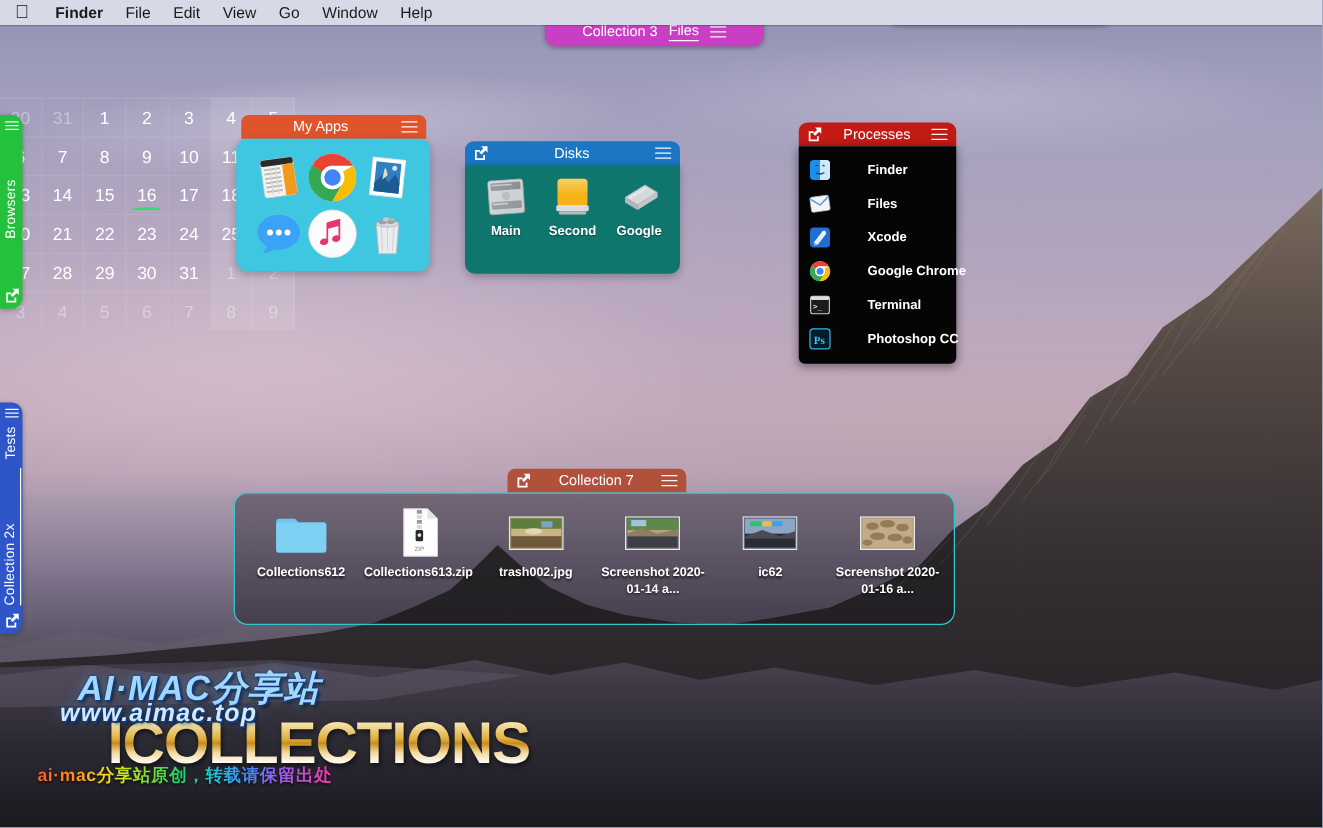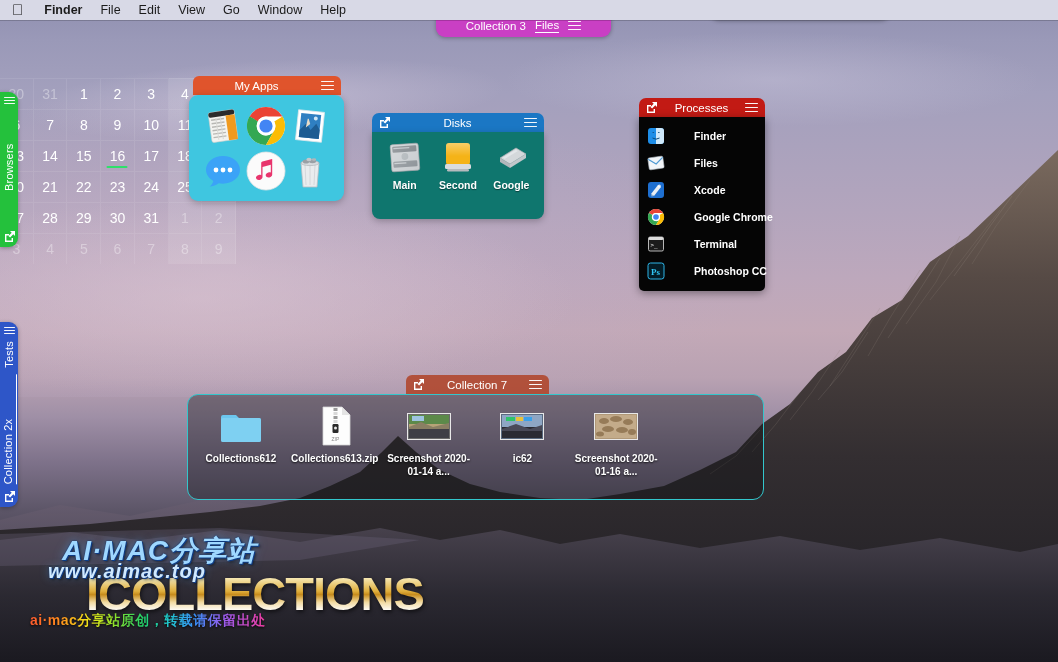--- a/index.html
+++ b/index.html
@@ -147,21 +147,21 @@
     height:19px; display:flex; align-items:center;
     color:#fff; font-size:11.5px; font-weight:500;
     position:relative;
   }
   .panel-title .ttl { flex:1; text-align:center; }
   .panel-title .detach { margin-left:6px; }
   .panel-title .hamb { margin-right:7px; }
   .panel-body { position:relative; }
 
   
-  #panel-myapps { left:148px; top:76px; width:196px;padding-left:41px; }
+  #panel-myapps { left:148px; top:92px; width:196px;padding-left:41px; }
   #panel-myapps .panel-title {
     width:148px; margin:0 auto; background:#e0542c;
     border-radius:6px 6px 0 0;
   }
   #panel-myapps .panel-body {
     background:#3fc6e0; border-radius:9px;
     height:106px; padding:8px 12px;
     box-shadow: 0 2px 7px rgba(0,0,0,.25);
   }
   .apps-grid {
@@ -725,20 +725,33 @@
               <rect x="21.5" y="12" width="4" height="3" fill="#9a9a9a"></rect>
               <rect x="21.5" y="16" width="4" height="3" fill="#d8d8d8"></rect>
               <rect x="20.5" y="20" width="6" height="9" rx="1.2" fill="#2a2a2a"></rect>
               <circle cx="23.5" cy="24" r="1.5" fill="#e8e8e8"></circle>
               <text x="19.5" y="36.5" font-family="Liberation Sans, sans-serif" font-size="5" fill="#8a8a8a">ZIP</text>
             </svg>
           </div>
           <div class="file-label">Collections613.zip</div>
         </div>
 
+        <div class="file-cell">
+          <div class="file-ico" style="display:flex;align-items:center;justify-content:center;">
+            <svg width="44" height="27" viewBox="0 0 44 27">
+              <rect x="0.5" y="0.5" width="43" height="26" fill="#9c8a64" stroke="#e8e8e8" stroke-width="1"></rect>
+              <rect x="2" y="2" width="40" height="8" fill="#5c7f3f"></rect>
+              <rect x="2" y="10" width="40" height="6" fill="#c9b57f"></rect>
+              <rect x="2" y="16" width="40" height="9" fill="#6e5a3a"></rect>
+              <ellipse cx="20" cy="12" rx="7" ry="2.5" fill="#e0d5b4"></ellipse>
+              <rect x="26" y="4" width="9" height="5" fill="#7da3c4"></rect>
+            </svg>
+          </div>
+          <div class="file-label">trash002.jpg</div>
+        </div>
 
         <div class="file-cell">
           <div class="file-ico" style="display:flex;align-items:center;justify-content:center;">
             <svg width="44" height="27" viewBox="0 0 44 27">
               <rect x="0.5" y="0.5" width="43" height="26" fill="#6a6a6a" stroke="#e8e8e8" stroke-width="1"></rect>
               <rect x="2" y="2" width="40" height="9" fill="#5c8a4a"></rect>
               <rect x="2" y="11" width="40" height="5" fill="#b6a377"></rect>
               <rect x="2" y="16" width="40" height="9" fill="#3e3e46"></rect>
               <path d="M2 14 L14 9 L26 14 L42 10 L42 16 L2 16 Z" fill="#8a7f63"></path>
               <rect x="5" y="3" width="12" height="5" fill="#9ec4e0"></rect>

